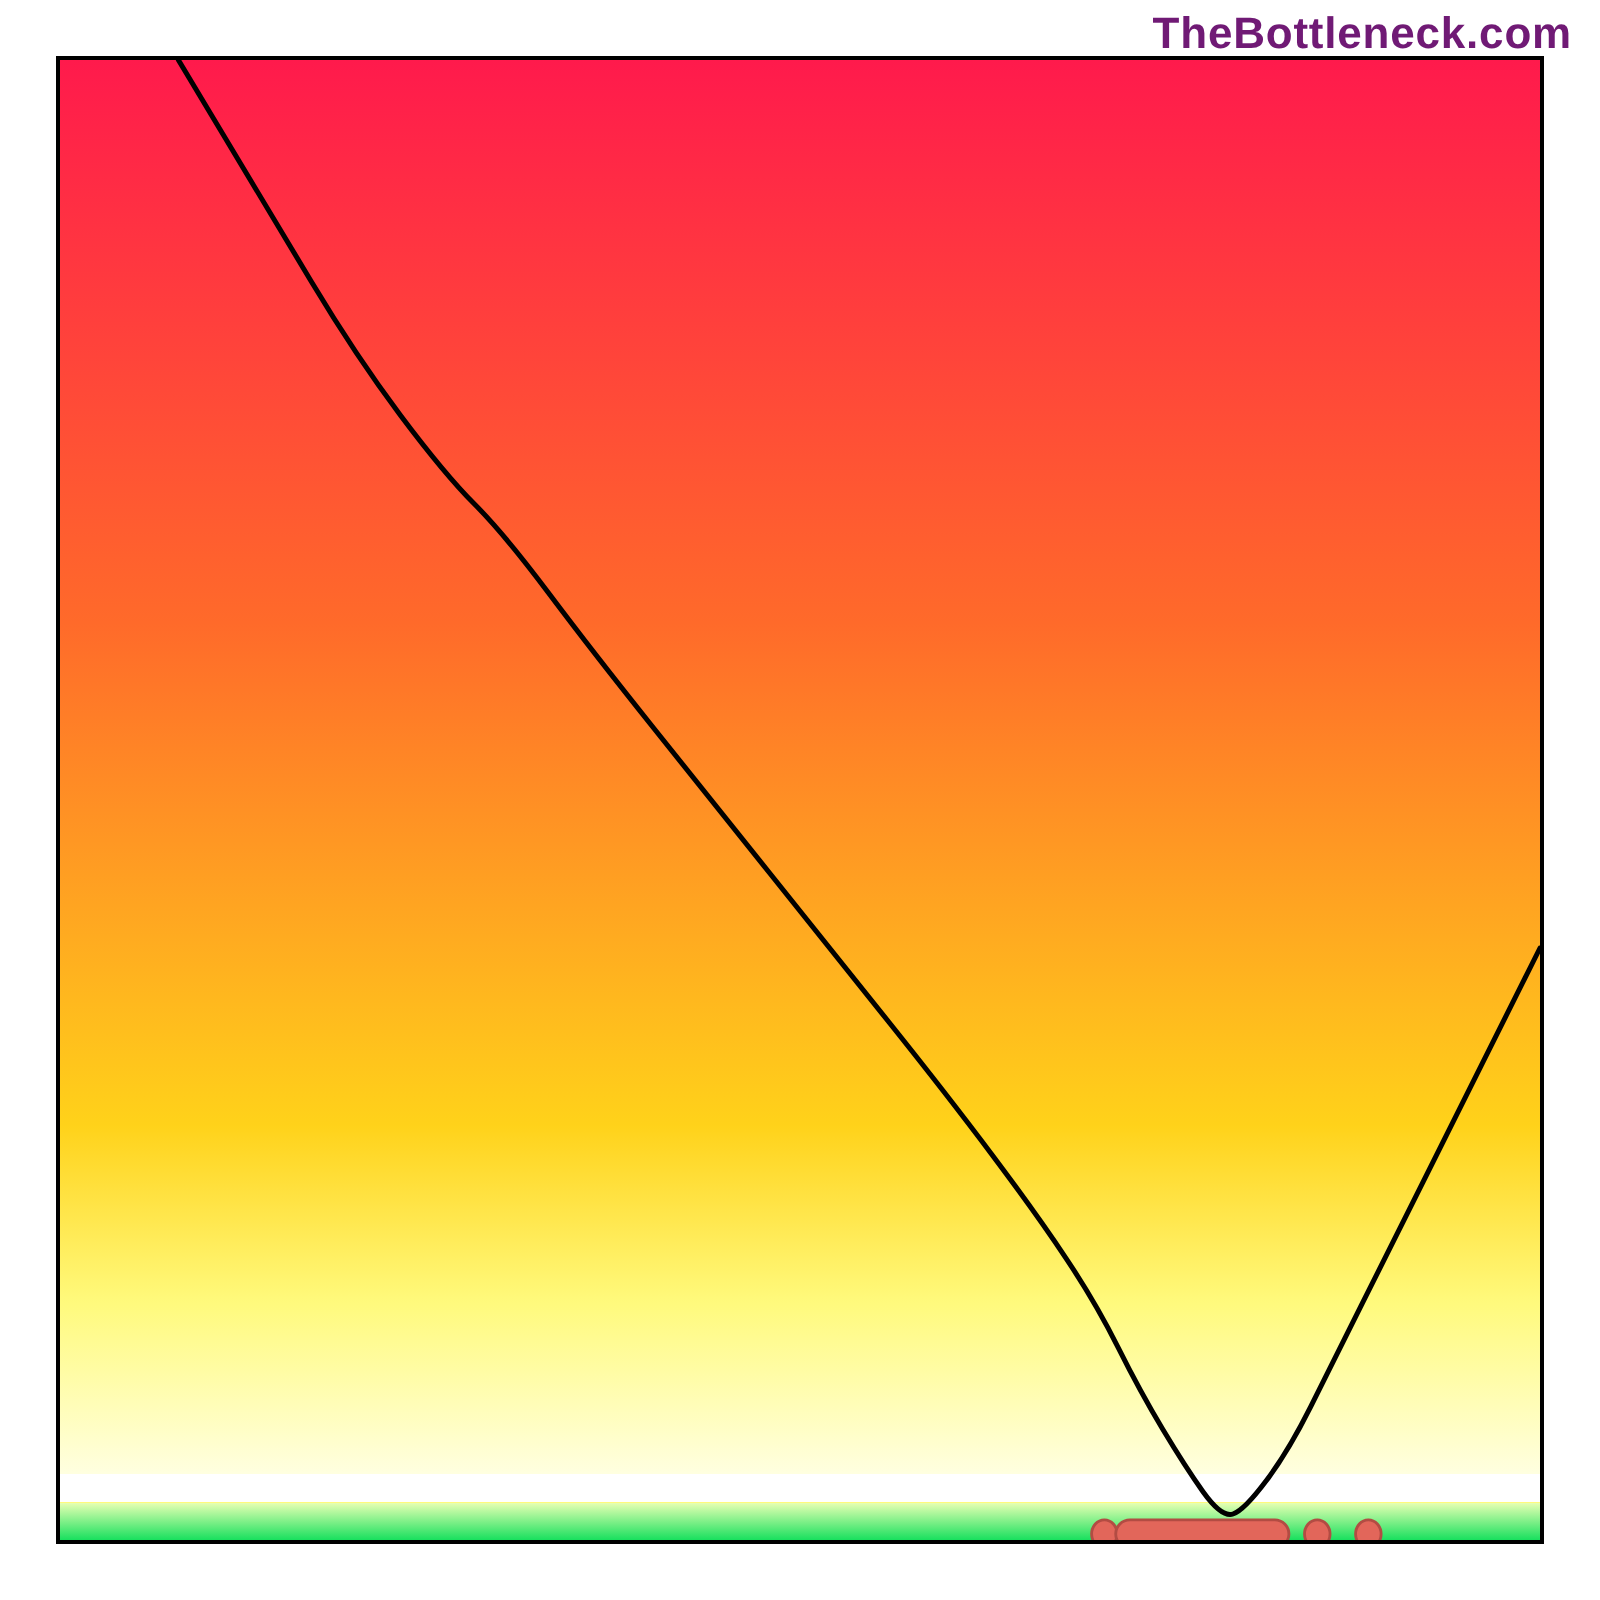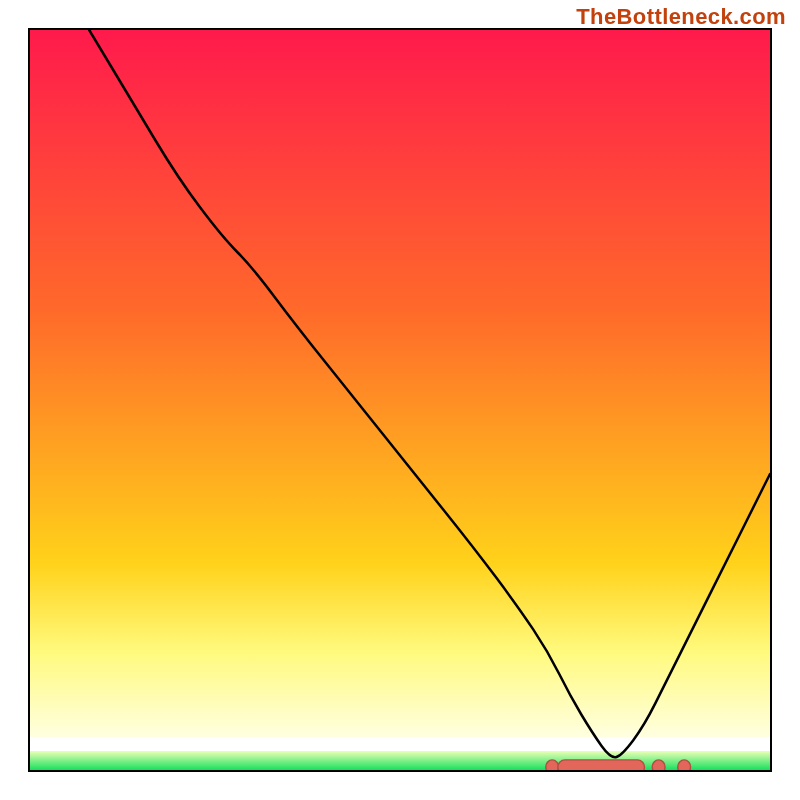--- a/index.html
+++ b/index.html
@@ -15,21 +15,21 @@
     position: relative;
     width: 800px;
     height: 800px;
   }
   .watermark {
     position: absolute;
     top: 4px;
     right: 14px;
     font-size: 22px;
     font-weight: bold;
-    color: #c2410c;
+    color: #701a75;
     letter-spacing: 0.4px;
     z-index: 5;
   }
   .plot-box {
     position: absolute;
     left: 28px;
     top: 28px;
     width: 744px;
     height: 744px;
     border: 2px solid #000000;

